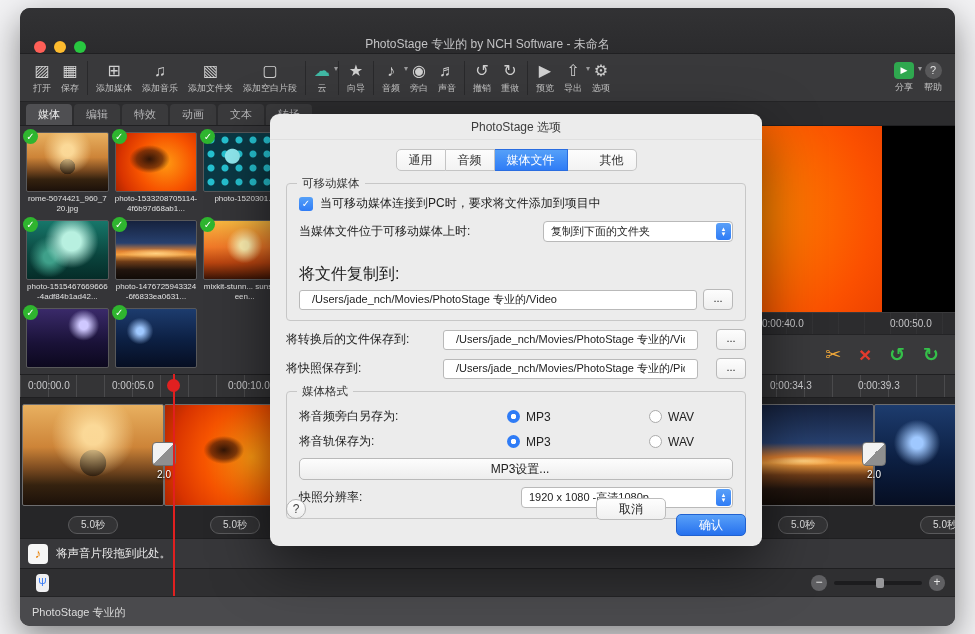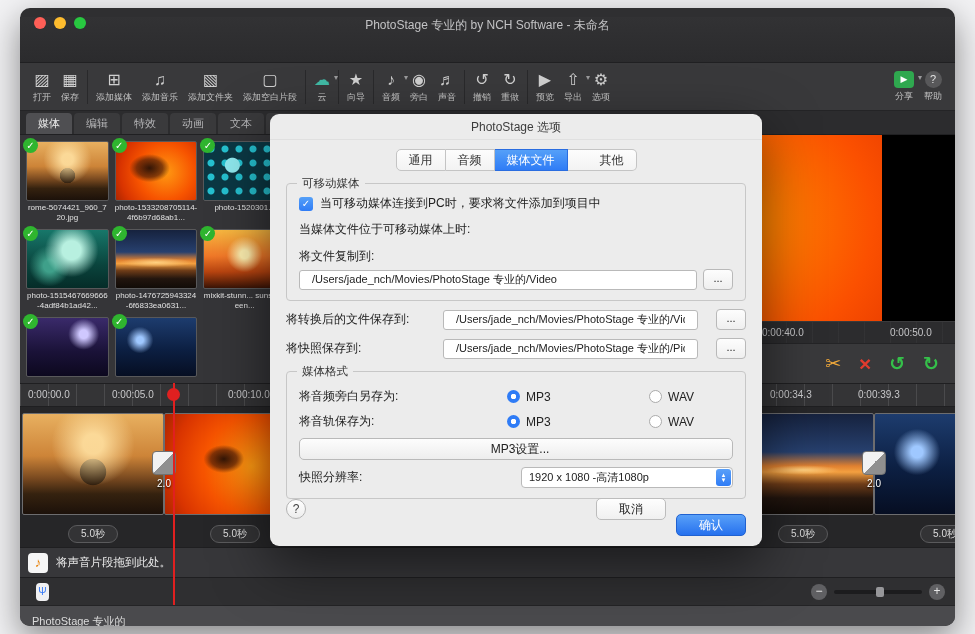--- a/index.html
+++ b/index.html
@@ -3,22 +3,22 @@
 <meta charset="utf-8">
 <style>
   * { box-sizing: border-box; margin: 0; padding: 0; }
   html,body { width:975px; height:634px; overflow:hidden; }
   body { background:#f2f2f4; font-family:"Liberation Sans","DejaVu Sans",sans-serif; position:relative; }
 
   .window { position:absolute; left:20px; top:8px; width:935px; height:618px; border-radius:10px;
             background:#2f2f31; overflow:hidden; box-shadow:0 12px 34px rgba(0,0,0,.45); }
 
   
-  .titlebar { height:46px; background:linear-gradient(#323234,#2b2b2d); display:flex; align-items:flex-start;
-              position:relative; border-bottom:1px solid #202022;margin-top:9px; }
+  .titlebar { height:46px; background:linear-gradient(#323234,#2b2b2d); display:flex; align-items:flex-end;
+              position:relative; border-bottom:1px solid #202022; }
   .lights { position:absolute; left:14px; display:flex; gap:8px; }
   .light { width:12px; height:12px; border-radius:50%; }
   .light.red{ background:#ff5f57; } .light.yellow{ background:#febc2e; } .light.green{ background:#28c840; }
   .win-title { flex:1; text-align:center; font-size:12px; color:#c3c3c5; }
 
   
   .toolbar { height:48px; background:#39393b; display:flex; align-items:center; padding:0 8px;
              border-bottom:1px solid #242426; }
   .tool { display:flex; flex-direction:column; align-items:center; justify-content:center;
           padding:2px 5px; height:44px; position:relative; cursor:default; }
@@ -156,21 +156,21 @@
               color:#fff; font-size:10px; line-height:14px; text-align:center; flex:none; }
   .field-row { display:flex; align-items:center; margin:7px 0; }
   .flabel { flex:1; font-size:12px; }
   .dropdown { display:flex; align-items:center; background:#fff; border:1px solid #b9b9b9; border-radius:4px;
               height:21px; padding-left:7px; font-size:11px; color:#222; }
   .dd-w190 { width:190px; } .dd-w212 { width:212px; }
   .dd-btn { width:15px; height:17px; background:linear-gradient(#5aa0f8,#2f7cf6); border-radius:3px;
             margin-left:auto; margin-right:1px; display:flex; flex-direction:column; align-items:center;
             justify-content:center; color:#fff; flex:none; }
   .dd-btn span { font-size:6px; line-height:5px; }
-  .mini-label { font-size:12px; margin:10px 0 4px; }
+  .mini-label { font-size:16px; margin:22px 0 4px; }
   .path-row { display:flex; gap:6px; align-items:center; }
   .textfield { background:#fff; border:1px solid #b9b9b9; border-radius:3px; height:20px; padding:0 12px;
                font-size:11px; color:#222; font-family:"Liberation Sans","DejaVu Sans",sans-serif; }
   .grow { flex:1; }
   .browse-btn { width:30px; height:21px; background:linear-gradient(#fdfdfd,#efefef); border:1px solid #b9b9b9;
                 border-radius:4px; text-align:center; line-height:17px; font-size:11px; flex:none; }
   .save-row { display:flex; align-items:center; gap:18px; margin:8px 0; }
   .slabel { width:172px; font-size:12px; }
   .w255 { width:255px; flex:none; }
   .fmt-row { display:flex; align-items:center; margin:8px 0; }
@@ -435,20 +435,27 @@
 
     <div class="dlg-body">
       <div class="groupbox">
         <div class="group-label">可移动媒体</div>
         <div class="chk-row">
           <div class="checkbox">✓</div>
           <span>当可移动媒体连接到PC时，要求将文件添加到项目中</span>
         </div>
         <div class="field-row">
           <span class="flabel">当媒体文件位于可移动媒体上时:</span>
+          <div class="dropdown dd-w190">
+            <span>复制到下面的文件夹</span>
+            <div class="dd-btn">
+                <span>▲</span>
+                <span>▼</span>
+              </div>
+          </div>
         </div>
         <div class="mini-label">将文件复制到:</div>
         <div class="path-row">
           <input class="textfield grow" readonly="" value="/Users/jade_nch/Movies/PhotoStage 专业的/Video" style="">
           <div class="browse-btn">...</div>
         </div>
       </div>
 
       <div class="save-row">
         <span class="slabel">将转换后的文件保存到:</span>

